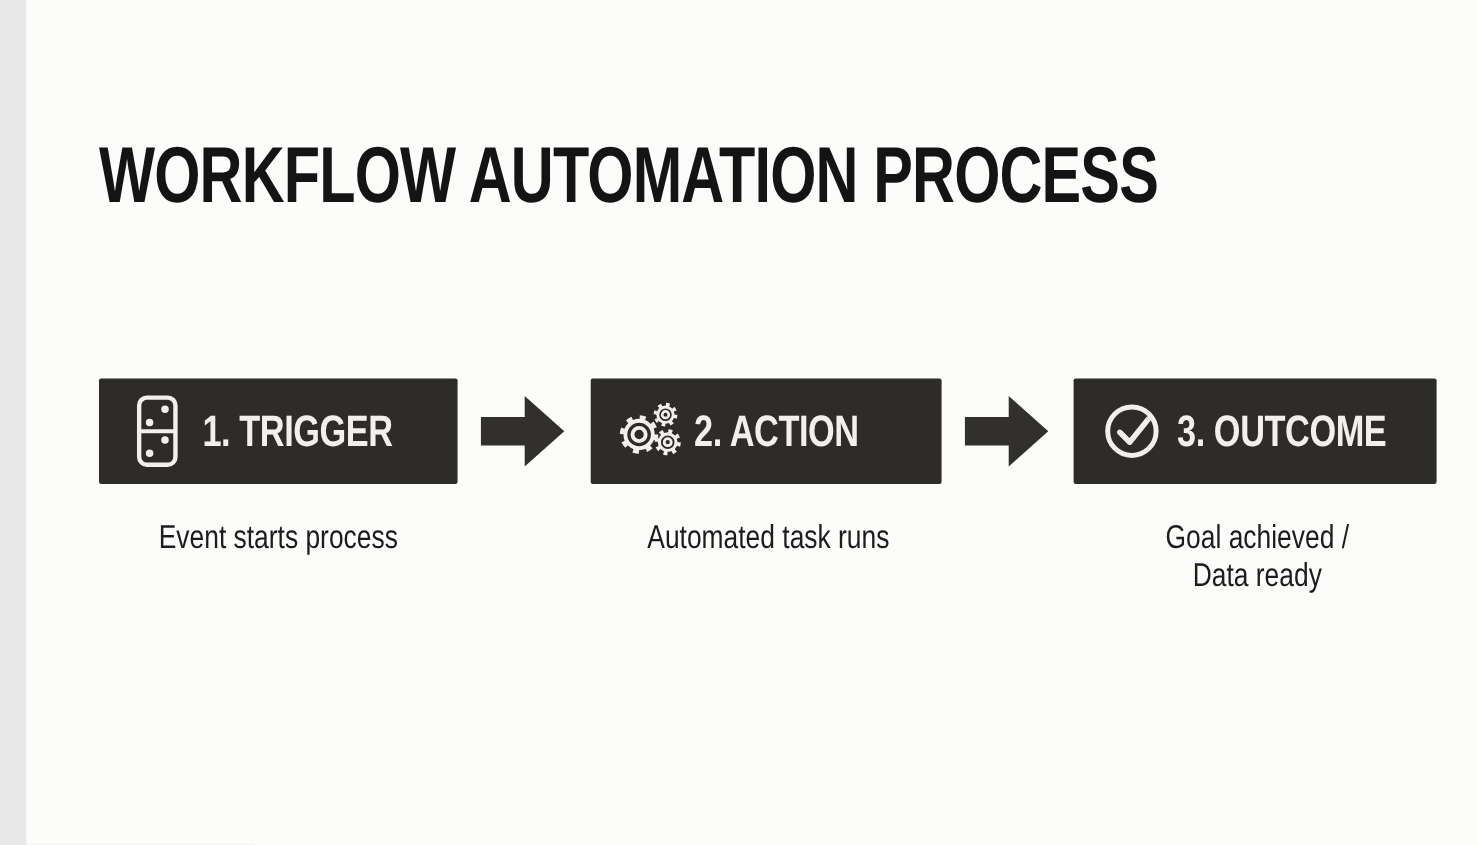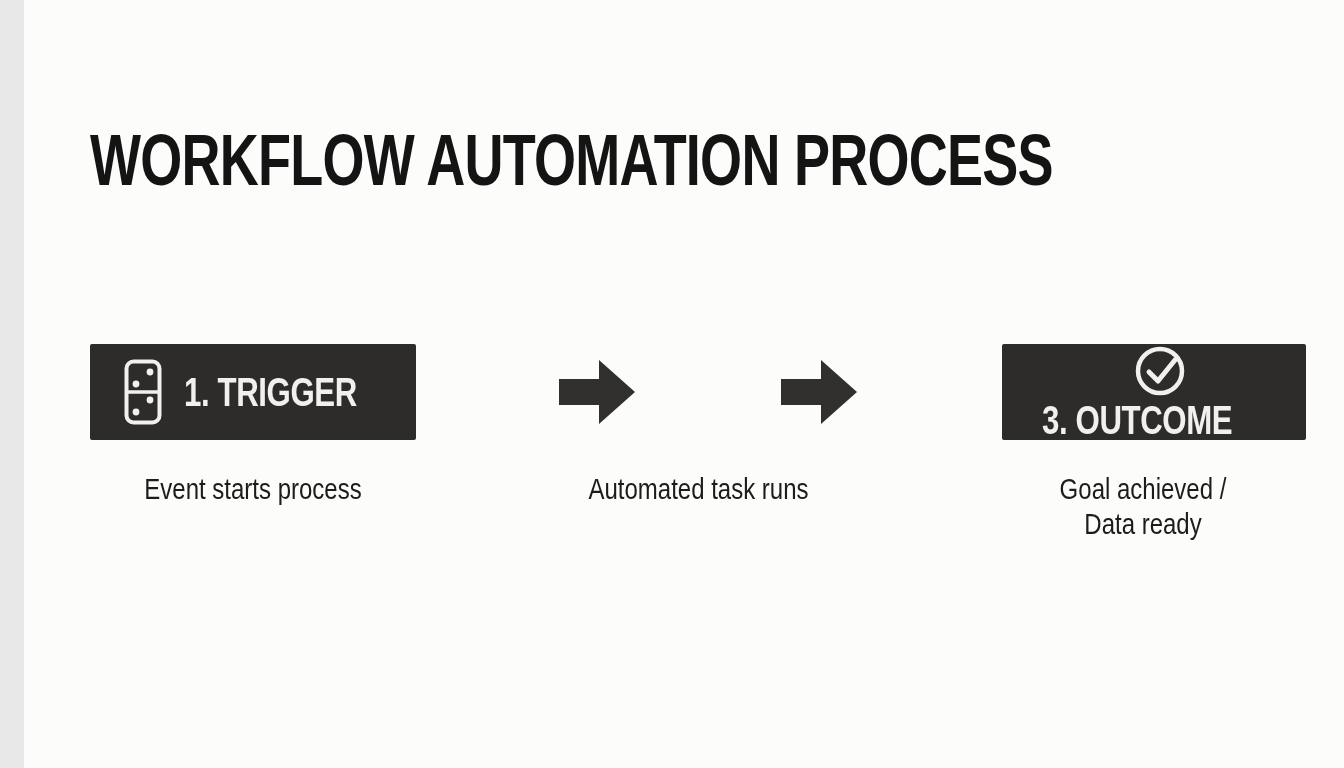--- a/index.html
+++ b/index.html
@@ -44,21 +44,21 @@
     background: #2e2c2a;
     border-radius: 2px;
     display: flex;
     align-items: center;
     padding-left: 20px;
     box-sizing: border-box;
     flex: none;
   }
   .step-box.w1 { width: 326px; }
   .step-box.w2 { width: 319px; }
-  .step-box.w3 { width: 304px; flex-direction: column; }
+  .step-box.w3 { width: 330px; }
   .step-icon {
     flex: none;
     display: flex;
     align-items: center;
     justify-content: center;
     margin-right: 8px;
     width: 66px;
   }
   .step-label {
     font-size: 40px;
@@ -120,20 +120,39 @@
       </span>
       <span class="step-label">1. TRIGGER</span>
     </div>
 
     <span class="arrow">
       <svg width="78" height="76" viewBox="0 0 78 76" xmlns="http://www.w3.org/2000/svg">
         <polygon points="0,25 40,25 40,6 76,38 40,70 40,51 0,51" fill="#31302e"></polygon>
       </svg>
     </span>
 
+    <div class="step-box w2">
+      <span class="step-icon">
+        <svg width="60" height="56" viewBox="0 0 60 56" fill="none" xmlns="http://www.w3.org/2000/svg">
+
+          <circle cx="21" cy="31" r="15" stroke="#f2f0ed" stroke-width="5" stroke-dasharray="5.2 6.6"></circle>
+          <circle cx="21" cy="31" r="12.5" stroke="#f2f0ed" stroke-width="3.5"></circle>
+          <circle cx="21" cy="31" r="6" stroke="#f2f0ed" stroke-width="3.5"></circle>
+
+          <circle cx="45" cy="13" r="9" stroke="#f2f0ed" stroke-width="3.6" stroke-dasharray="3.2 3.9"></circle>
+          <circle cx="45" cy="13" r="7" stroke="#f2f0ed" stroke-width="2.6"></circle>
+          <circle cx="45" cy="13" r="3" stroke="#f2f0ed" stroke-width="2.4"></circle>
+
+          <circle cx="47" cy="38" r="10" stroke="#f2f0ed" stroke-width="3.8" stroke-dasharray="3.5 4.4"></circle>
+          <circle cx="47" cy="38" r="7.6" stroke="#f2f0ed" stroke-width="2.8"></circle>
+          <circle cx="47" cy="38" r="3.2" stroke="#f2f0ed" stroke-width="2.5"></circle>
+        </svg>
+      </span>
+      <span class="step-label">2. ACTION</span>
+    </div>
 
     <span class="arrow">
       <svg width="78" height="76" viewBox="0 0 78 76" xmlns="http://www.w3.org/2000/svg">
         <polygon points="0,25 40,25 40,6 76,38 40,70 40,51 0,51" fill="#31302e"></polygon>
       </svg>
     </span>
 
     <div class="step-box w3">
       <span class="step-icon">
         <svg width="54" height="54" viewBox="0 0 54 54" fill="none" xmlns="http://www.w3.org/2000/svg">

